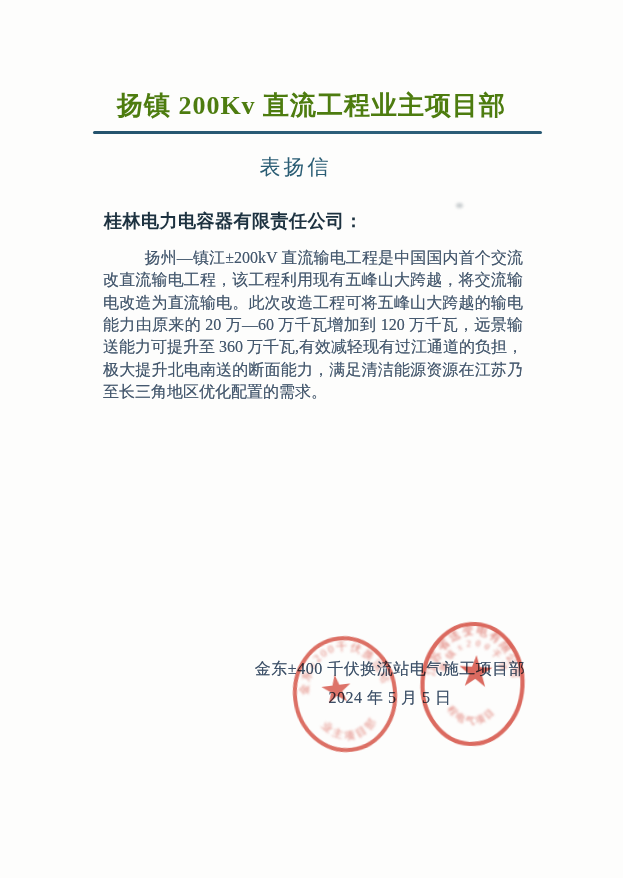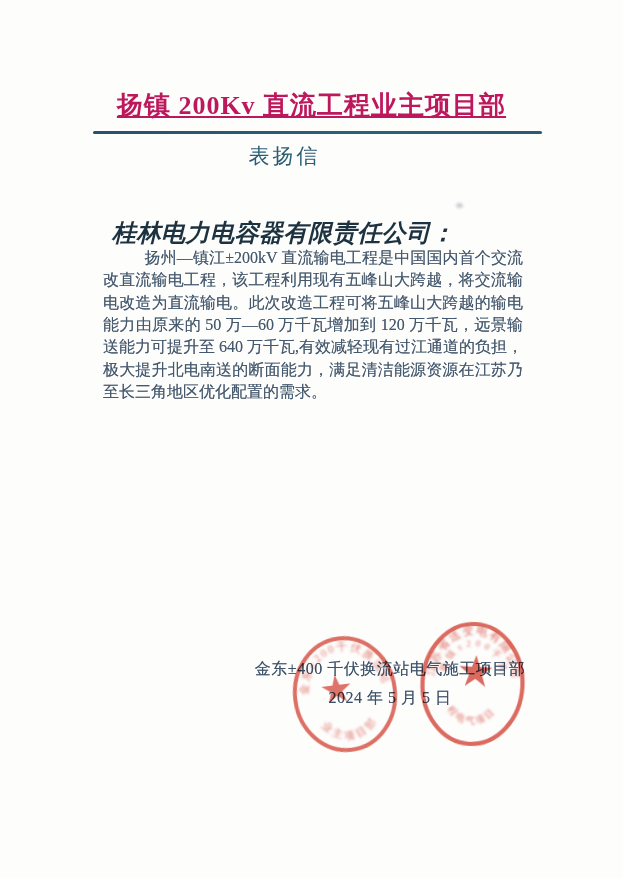--- a/index.html
+++ b/index.html
@@ -8,39 +8,37 @@
     width:623px;height:878px;
     margin:0 auto;
     background:#fdfdfc;
     overflow:hidden;
     font-family:"Liberation Serif","DejaVu Serif",serif;
   }
   .letterhead-title{
     position:absolute;top:88px;left:0;width:623px;
     margin:0;text-align:center;
     font-size:26px;font-weight:bold;letter-spacing:1px;
-    color:#be185d;
-    text-decoration:underline;
+    color:#4d7c0f;
   }
   .letterhead-rule{
     position:absolute;top:131px;left:93px;width:449px;height:3px;
     background:linear-gradient(to right,#24536d,#2d607b 60%,#2a5a74);
     border-radius:2px;
   }
   .letter-title{
     position:absolute;top:142px;left:0;width:569px;
-    margin:0;text-align:center;
+    margin:11px;text-align:center;
     font-size:21px;font-weight:500;letter-spacing:3px;
     color:#2a5d74;
   }
   .salutation{
-    position:absolute;top:209px;left:104px;margin:8px;
-    font-size:24px;font-weight:bold;letter-spacing:.5px;
+    position:absolute;top:209px;left:104px;margin:0;
+    font-size:18px;font-weight:bold;letter-spacing:.5px;
     color:#1d3240;
-    font-style:italic;
   }
   .body-text{
     position:absolute;top:247px;left:103px;width:420px;
     font-size:16px;line-height:22.35px;
     text-align:justify;
     color:#44586e;
     text-shadow:0 0 .4px rgba(48,66,88,.55);
   }
   .body-text p{margin:0;text-indent:2.6em;}
   .signature-block{
@@ -75,21 +73,21 @@
 
   <div class="letterhead-rule"></div>
 
   <h2 class="letter-title">表扬信</h2>
 
   <div class="speck"></div>
 
   <p class="salutation">桂林电力电容器有限责任公司：</p>
 
   <div class="body-text">
-    <p>扬州—镇江±200kV 直流输电工程是中国国内首个交流改直流输电工程，该工程利用现有五峰山大跨越，将交流输电改造为直流输电。此次改造工程可将五峰山大跨越的输电能力由原来的 50 万—60 万千瓦增加到 120 万千瓦，远景输送能力可提升至 640 万千瓦,有效减轻现有过江通道的负担，极大提升北电南送的断面能力，满足清洁能源资源在江苏乃至长三角地区优化配置的需求。</p>
+    <p>扬州—镇江±200kV 直流输电工程是中国国内首个交流改直流输电工程，该工程利用现有五峰山大跨越，将交流输电改造为直流输电。此次改造工程可将五峰山大跨越的输电能力由原来的 20 万—60 万千瓦增加到 120 万千瓦，远景输送能力可提升至 360 万千瓦,有效减轻现有过江通道的负担，极大提升北电南送的断面能力，满足清洁能源资源在江苏乃至长三角地区优化配置的需求。</p>
   </div>
 
   <div class="signature-block">
     <div>金东±400 千伏换流站电气施工项目部</div>
     <div>2024 年 5 月 5 日</div>
   </div>
 
   <svg class="stamp stamp-left" width="118" height="120" viewBox="0 0 118 120">
     <defs>
       <path id="l-top" d="M 22.3 71.4 A 38 44 0 1 1 95.7 71.4" fill="none"></path>

